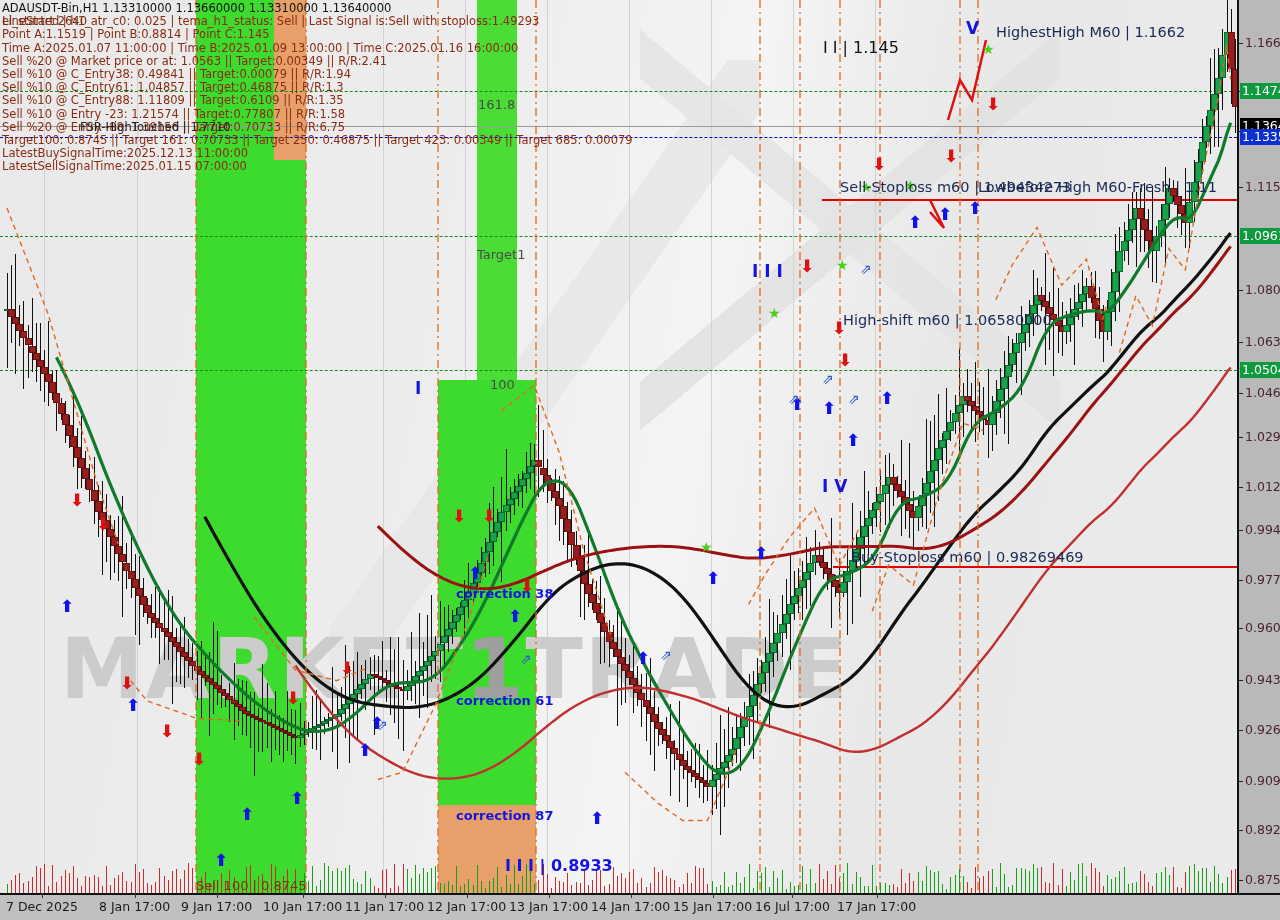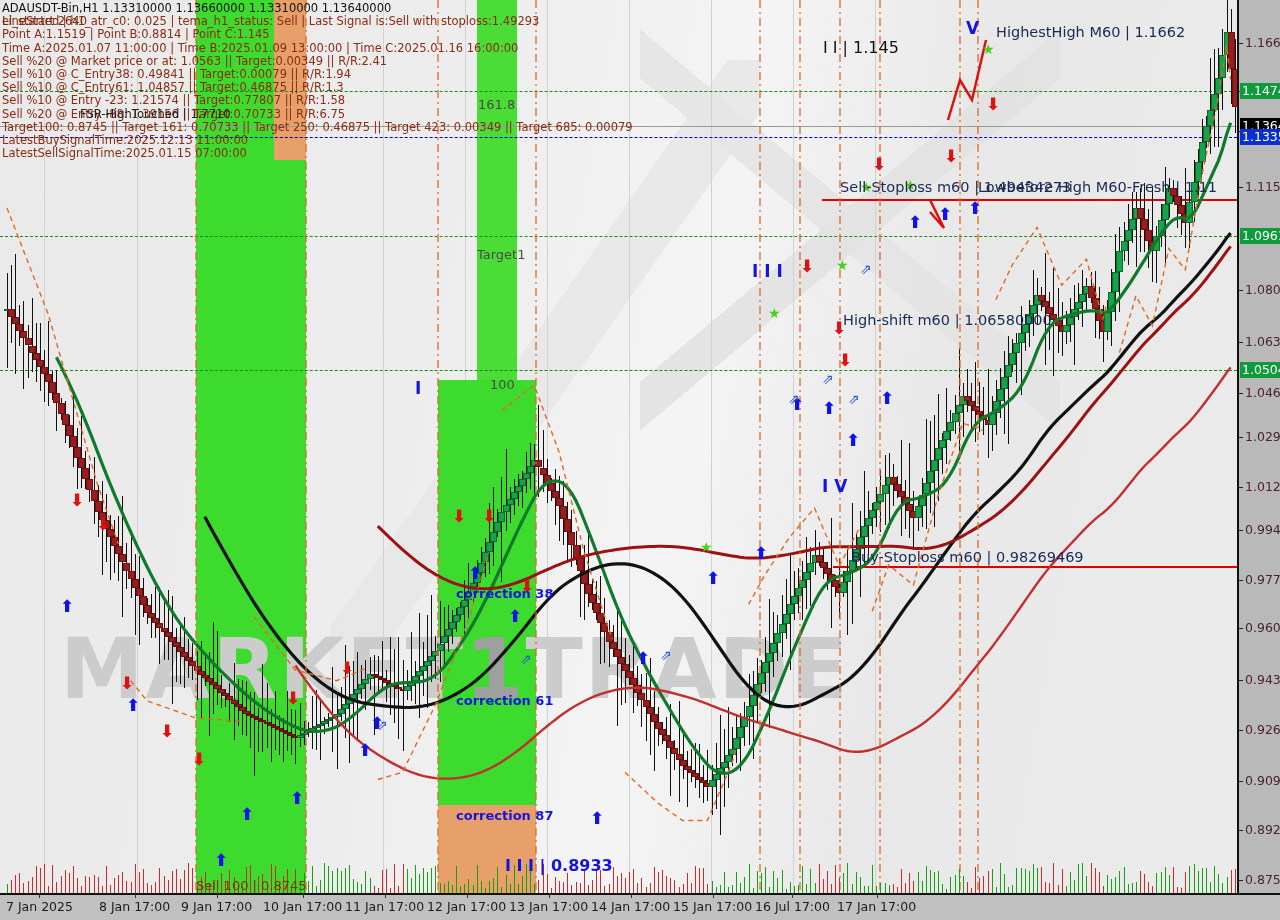--- a/index.html
+++ b/index.html
@@ -1776,20 +1776,21 @@
 
     <div id="hdr">
       <div class="l0">ADAUSDT-Bin,H1  1.13310000 1.13660000 1.13310000 1.13640000</div>
       <div id="hdr-lines">
           <div style="position: relative;">el_started | h1_atr_c0: 0.025 | tema_h1_status: Sell | Last Signal is:Sell with stoploss:1.49293<span style="position: absolute; left: 0px; top: 0px; color: rgb(122, 42, 16);">LineStart 2640</span></div>
           <div>Point A:1.1519 | Point B:0.8814 | Point C:1.145</div>
           <div>Time A:2025.01.07 11:00:00 | Time B:2025.01.09 13:00:00 | Time C:2025.01.16 16:00:00</div>
           <div>Sell %20 @ Market price or at: 1.0563 || Target:0.00349 || R/R:2.41</div>
           <div>Sell %10 @ C_Entry38: 0.49841 ||  Target:0.00079 ||  R/R:1.94</div>
           <div>Sell %10 @ C_Entry61: 1.04857 ||  Target:0.46875 ||  R/R:1.3</div>
+          <div>Sell %10 @ C_Entry88: 1.11809 ||  Target:0.6109 ||  R/R:1.35</div>
           <div>Sell %10 @ Entry -23: 1.21574 ||  Target:0.77807 ||  R/R:1.58</div>
           <div style="position: relative;">Sell %20 @ Entry -88: 1.39156 ||  Target:0.70733 || R/R:6.75<span style="position: absolute; left: 78px; top: 0px; color: rgb(34, 34, 34);">FSR-HighTouched | 1.7710</span></div>
           <div>Target100: 0.8745 || Target 161: 0.70733 || Target 250: 0.46875 || Target 423: 0.00349 || Target 685: 0.00079</div>
           <div>LatestBuySignalTime:2025.12.13 11:00:00</div>
           <div>LatestSellSignalTime:2025.01.15 07:00:00</div>
         </div>
     </div>
   </div>
 
   <div id="price-axis">
@@ -1862,21 +1863,21 @@
         <span>0.8751</span>
       </div>
       <div class="pbadge" style="top: 83px; background: rgb(15, 155, 61);">1.1474</div>
       <div class="pbadge" style="top: 118px; background: rgb(0, 0, 0);">1.1364</div>
       <div class="pbadge" style="top: 129px; background: rgb(11, 47, 208);">1.1335</div>
       <div class="pbadge" style="top: 228px; background: rgb(15, 155, 61);">1.0961</div>
       <div class="pbadge" style="top: 362px; background: rgb(15, 155, 61);">1.0504</div>
     </div>
 
   <div id="time-axis">
-      <div class="ttick" style="left: 6px;"><i></i><span>7 Jan 2025</span></div>
+      <div class="ttick" style="left: 6px;"><i></i><span>7 Dec 2025</span></div>
       <div class="ttick" style="left: 99px;"><i></i><span>8 Jan 17:00</span></div>
       <div class="ttick" style="left: 181px;"><i></i><span>9 Jan 17:00</span></div>
       <div class="ttick" style="left: 263px;"><i></i><span>10 Jan 17:00</span></div>
       <div class="ttick" style="left: 345px;"><i></i><span>11 Jan 17:00</span></div>
       <div class="ttick" style="left: 427px;"><i></i><span>12 Jan 17:00</span></div>
       <div class="ttick" style="left: 509px;"><i></i><span>13 Jan 17:00</span></div>
       <div class="ttick" style="left: 591px;"><i></i><span>14 Jan 17:00</span></div>
       <div class="ttick" style="left: 673px;"><i></i><span>15 Jan 17:00</span></div>
       <div class="ttick" style="left: 755px;"><i></i><span>16 Jul 17:00</span></div>
       <div class="ttick" style="left: 837px;"><i></i><span>17 Jan 17:00</span></div>

